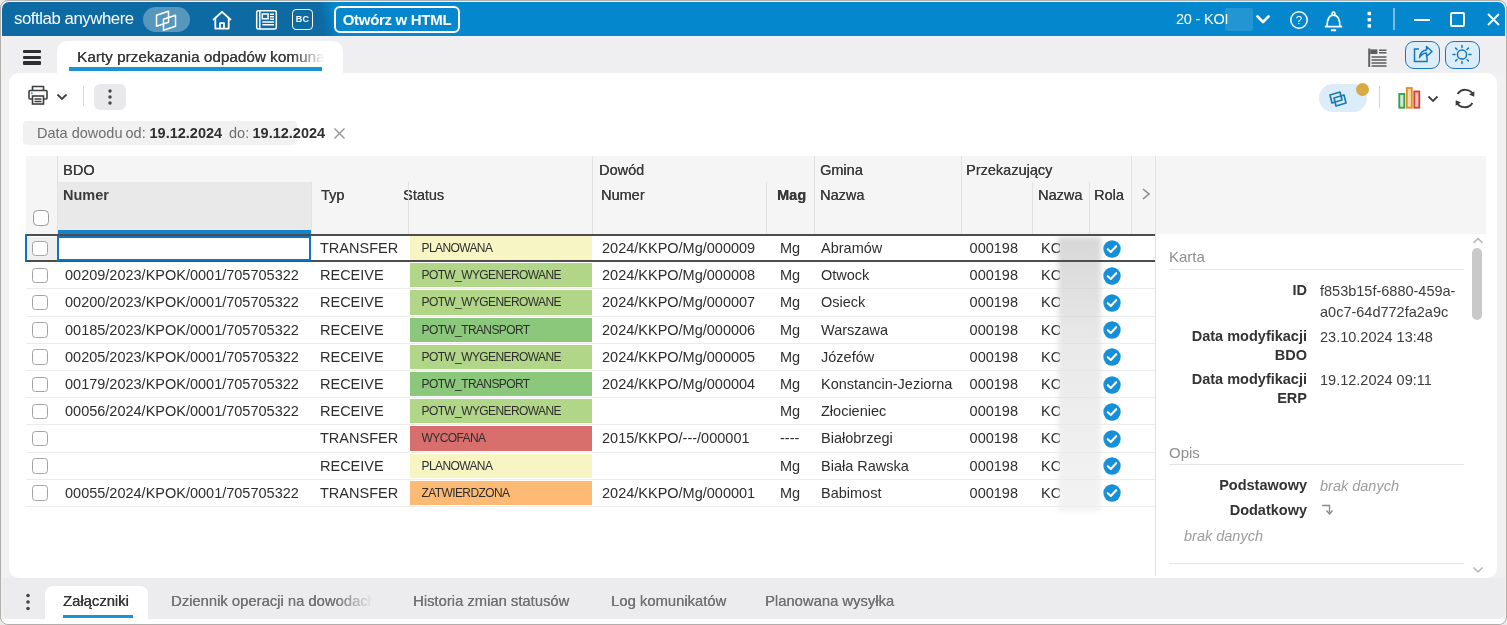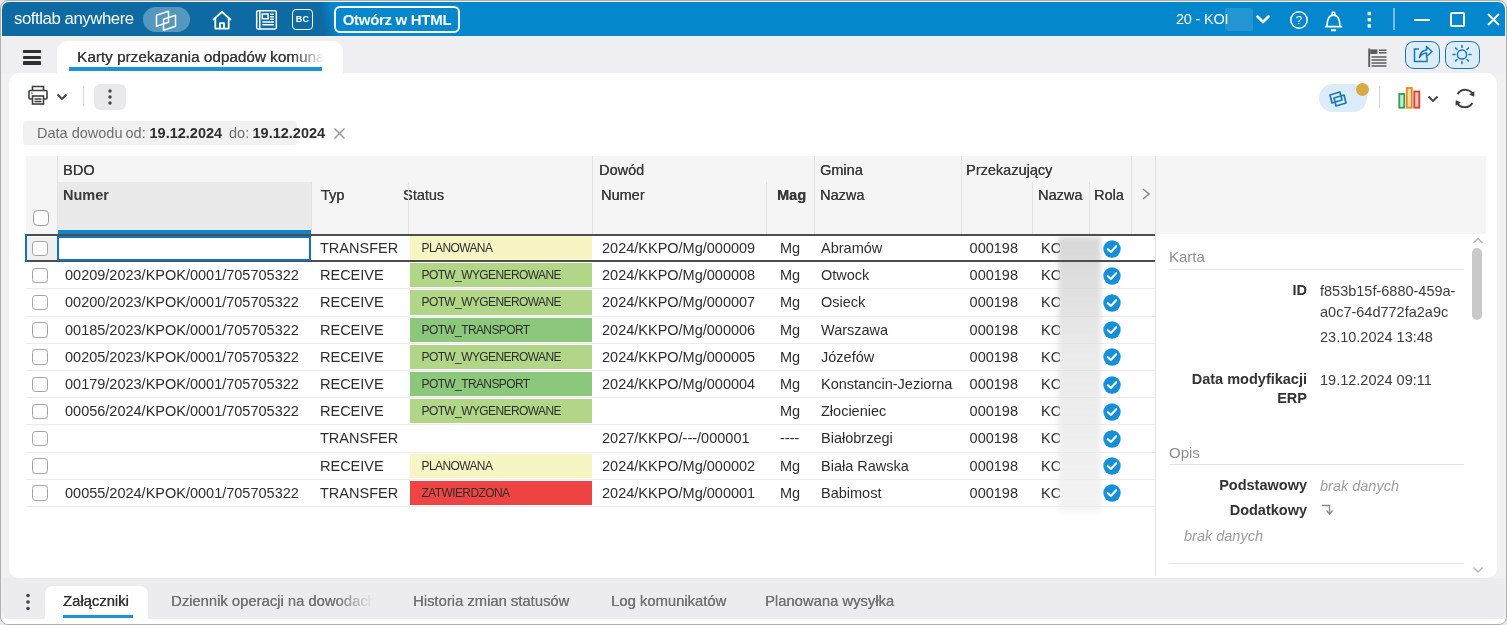--- a/index.html
+++ b/index.html
@@ -335,68 +335,69 @@
       <div class="cell" style="left:935px;width:57px;text-align:right">000198</div>
       <div class="cell" style="left:1015px;width:19px;overflow:hidden">KOI</div>
       <svg class="chk" style="top:4.5px" width="18" height="18" viewBox="0 0 18 18">
         <circle cx="9" cy="9" r="8.7" fill="#1590d8"></circle>
         <path d="M4.8 9.2 L7.8 12 L13.2 6.2" fill="none" stroke="#fff" stroke-width="2.1" stroke-linecap="round" stroke-linejoin="round"></path>
       </svg>
     </div>
     <div class="row" style="top:424.4px">
       <div class="cb" style="top:5.5px"></div>
       <div class="cell" style="left:294px">TRANSFER</div>
-      <div class="cell" style="left:576px">2027/KKPO/---/000001</div>
+      <div class="st" style="background:#d96f6d">WYCOFANA</div>
+      <div class="cell" style="left:576px">2015/KKPO/---/000001</div>
       <div class="cell" style="left:754px">----</div>
       <div class="cell" style="left:795px">Białobrzegi</div>
       <div class="cell" style="left:935px;width:57px;text-align:right">000198</div>
       <div class="cell" style="left:1015px;width:19px;overflow:hidden">KOI</div>
       <svg class="chk" style="top:4.5px" width="18" height="18" viewBox="0 0 18 18">
         <circle cx="9" cy="9" r="8.7" fill="#1590d8"></circle>
         <path d="M4.8 9.2 L7.8 12 L13.2 6.2" fill="none" stroke="#fff" stroke-width="2.1" stroke-linecap="round" stroke-linejoin="round"></path>
       </svg>
     </div>
     <div class="row" style="top:451.6px">
       <div class="cb" style="top:5.5px"></div>
       <div class="cell" style="left:294px">RECEIVE</div>
       <div class="st" style="background:#f8f5c4">PLANOWANA</div>
-      <div class="cell" style="left:576px">2024/KKPO/Mg/000002</div>
       <div class="cell" style="left:754px">Mg</div>
       <div class="cell" style="left:795px">Biała Rawska</div>
       <div class="cell" style="left:935px;width:57px;text-align:right">000198</div>
       <div class="cell" style="left:1015px;width:19px;overflow:hidden">KOI</div>
       <svg class="chk" style="top:4.5px" width="18" height="18" viewBox="0 0 18 18">
         <circle cx="9" cy="9" r="8.7" fill="#1590d8"></circle>
         <path d="M4.8 9.2 L7.8 12 L13.2 6.2" fill="none" stroke="#fff" stroke-width="2.1" stroke-linecap="round" stroke-linejoin="round"></path>
       </svg>
     </div>
     <div class="row" style="top:478.8px">
       <div class="cb" style="top:5.5px"></div>
       <div class="cell" style="left:39px">00055/2024/KPOK/0001/705705322</div>
       <div class="cell" style="left:294px">TRANSFER</div>
-      <div class="st" style="background:#ef4444">ZATWIERDZONA</div>
+      <div class="st" style="background:#fdba74">ZATWIERDZONA</div>
       <div class="cell" style="left:576px">2024/KKPO/Mg/000001</div>
       <div class="cell" style="left:754px">Mg</div>
       <div class="cell" style="left:795px">Babimost</div>
       <div class="cell" style="left:935px;width:57px;text-align:right">000198</div>
       <div class="cell" style="left:1015px;width:19px;overflow:hidden">KOI</div>
       <svg class="chk" style="top:4.5px" width="18" height="18" viewBox="0 0 18 18">
         <circle cx="9" cy="9" r="8.7" fill="#1590d8"></circle>
         <path d="M4.8 9.2 L7.8 12 L13.2 6.2" fill="none" stroke="#fff" stroke-width="2.1" stroke-linecap="round" stroke-linejoin="round"></path>
       </svg>
     </div>
     <div class="abs" style="left:1056.5px;top:236px;width:43.5px;height:274px;background:linear-gradient(180deg,rgba(198,198,198,.7),rgba(220,220,220,.62) 40%,rgba(238,238,238,.7));filter:blur(2.5px)"></div>
     <div class="abs" style="left:25px;top:233.2px;width:1129px;height:2px;background:#4d4d4d"></div>
     <div class="abs" style="left:25px;top:259.4px;width:1129px;height:2px;background:#4d4d4d"></div>
     <div class="abs" style="left:23.5px;top:233.2px;width:2.5px;height:28.2px;background:#1173ba"></div>
     <div class="abs" style="left:56px;top:234.7px;width:254px;height:25px;background:#fff;border:2.6px solid #1173ba"></div>
     <div class="pan-sec" style="left:1168px;top:247px">Karta</div>
     <div class="pan-line" style="top:268px"></div>
     <div class="pan-lab" style="left:1168px;top:280px">ID</div>
     <div class="pan-val" style="top:279.5px">f853b15f-6880-459a-<br>a0c7-64d772fa2a9c</div>
+    <div class="pan-lab" style="left:1168px;top:326px">Data modyfikacji BDO</div>
     <div class="pan-val" style="top:326px">23.10.2024 13:48</div>
     <div class="pan-lab" style="left:1168px;top:368.5px">Data modyfikacji ERP</div>
     <div class="pan-val" style="top:368.5px">19.12.2024 09:11</div>
     <div class="pan-sec" style="left:1168px;top:443px">Opis</div>
     <div class="pan-line" style="top:463px"></div>
     <div class="pan-lab" style="left:1168px;top:475px">Podstawowy</div>
     <div class="pan-val ital" style="top:475px">brak danych</div>
     <div class="pan-lab" style="left:1168px;top:500px">Dodatkowy</div>
     <svg class="abs" style="left:1320px;top:503px" width="15" height="14" viewBox="0 0 15 14">
       <g fill="none" stroke="#8a8a8a" stroke-width="1.3">

